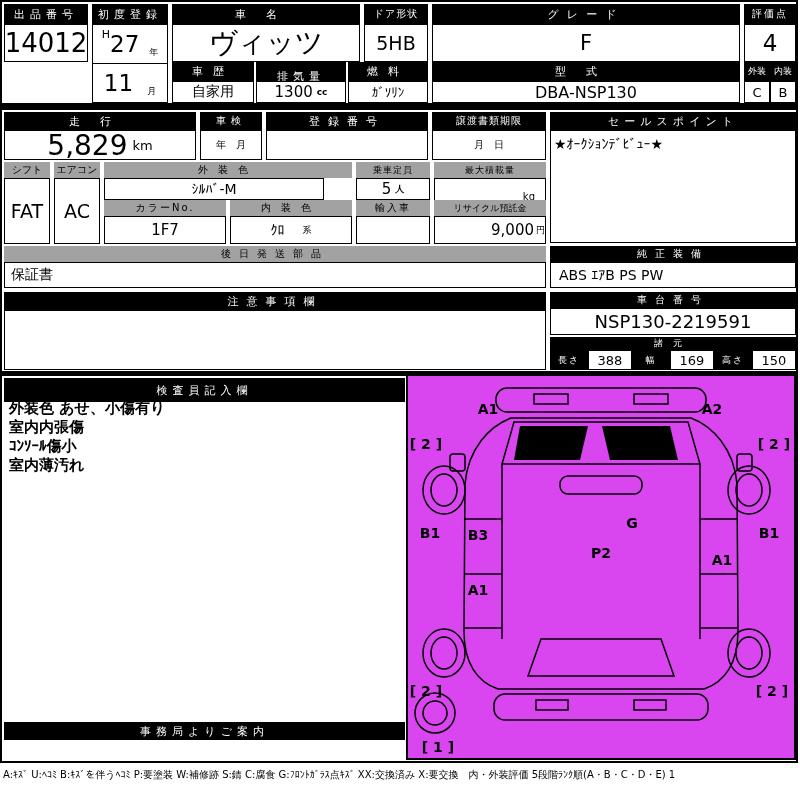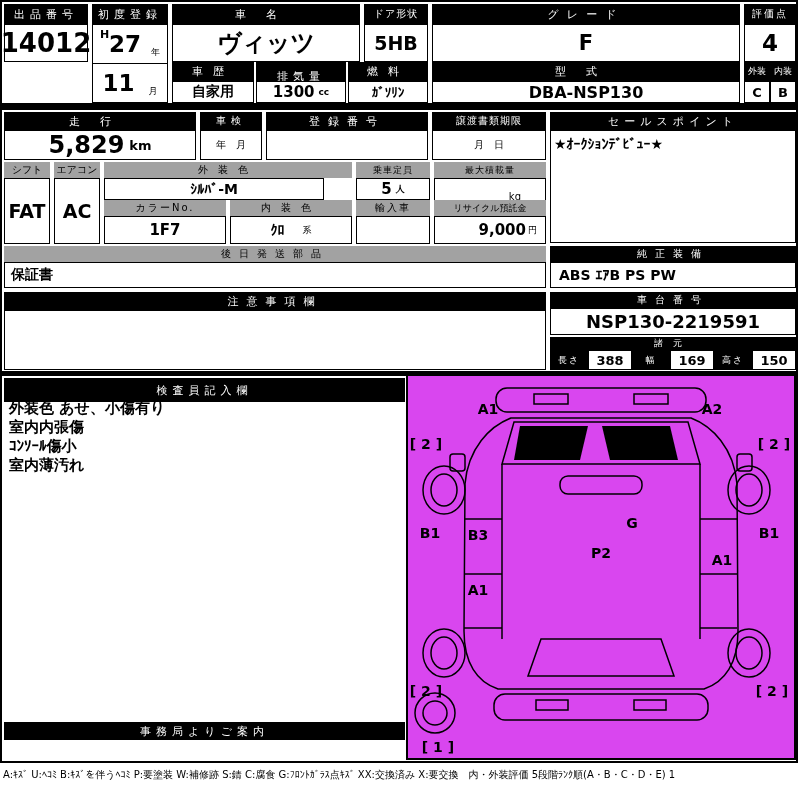--- a/index.html
+++ b/index.html
@@ -5,23 +5,23 @@
   *{margin:0;padding:0;box-sizing:border-box}
   html,body{width:800px;height:800px}
   body{font-family:"DejaVu Sans","Liberation Sans",sans-serif;background:#fff;color:#000;overflow:hidden}
   .sheet{position:relative;width:800px;height:800px;background:#fff}
   .abs{position:absolute}
   .frame{border:2px solid #000}
   .hb{background:#000;color:#fff;display:flex;align-items:center;justify-content:center;font-size:11px;white-space:nowrap}
   .hg{background:#a2a2a2;color:#000;display:flex;align-items:center;justify-content:center;font-size:10px;white-space:nowrap}
   .cell{background:#fff;border:1px solid #000;display:flex;align-items:center;justify-content:center;white-space:nowrap}
   .band{background:#000}
-  .b{font-weight:bold}
+  .b{font-weight:normal}
   .f9{font-size:9px}.f10{font-size:10px}.f13{font-size:13px}.f14{font-size:14px}.f15{font-size:15px}.f16{font-size:16px}
-  .f18{font-size:18px}.f19{font-size:19px}.f20{font-size:24px}.f21{font-size:21px}.f23{font-size:23px}.f26{font-size:26px}
+  .f18{font-size:18px}.f19{font-size:19px}.f20{font-size:28px}.f21{font-size:21px}.f23{font-size:23px}.f26{font-size:26px}
   .ls1{letter-spacing:1px}.ls2{letter-spacing:2px}.ls5{letter-spacing:5px}.ls8{letter-spacing:8px}.ls10{letter-spacing:10px}.ls20{letter-spacing:20px}
   .left{justify-content:flex-start}
   .right{justify-content:flex-end}
   .topleft{justify-content:flex-start;align-items:flex-start}
   .unit{font-size:9px;font-weight:bold;margin-left:4px}
   .insp-line{font-size:15px;font-weight:bold;line-height:19px}
   #car-svg{display:block}
   #car-svg text{font-weight:bold;font-size:14px;fill:#000;text-anchor:middle;font-family:"DejaVu Sans","Liberation Sans",sans-serif}
   .legend{font-size:10px;white-space:nowrap}
 </style>
@@ -105,38 +105,38 @@
   <div class="abs hg ls10" style="left:104px;top:162px;width:248px;height:16px">外装色</div>
   <div class="abs cell b f14" style="left:104px;top:178px;width:220px;height:22px">ｼﾙﾊﾞ-M</div>
 
   <div class="abs hg ls1 f9" style="left:356px;top:162px;width:74px;height:16px">乗車定員</div>
   <div class="abs cell" style="left:356px;top:178px;width:74px;height:22px">
     <span class="b f15">5</span>
     <span class="unit">人</span>
   </div>
 
   <div class="abs hg ls1 f9" style="left:434px;top:162px;width:112px;height:16px">最大積載量</div>
-  <div class="abs cell right f10" style="left:434px;top:178px;width:112px;height:36px;padding-right:24px">
+  <div class="abs cell right f10" style="left:434px;top:178px;width:112px;height:36px;padding-right:10px">
     <span>kg</span>
   </div>
 
   <div class="abs hg ls2" style="left:104px;top:200px;width:122px;height:16px">カラーNo.</div>
   <div class="abs cell b f15" style="left:104px;top:216px;width:122px;height:28px">1F7</div>
 
   <div class="abs hg ls10" style="left:230px;top:200px;width:122px;height:16px">内装色</div>
   <div class="abs cell" style="left:230px;top:216px;width:122px;height:28px">
     <span class="b f14">ｸﾛ</span>
     <span class="f9" style="margin-left:18px">系</span>
   </div>
 
   <div class="abs hg ls2" style="left:356px;top:200px;width:74px;height:16px">輸入車</div>
   <div class="abs cell" style="left:356px;top:216px;width:74px;height:28px"></div>
 
   <div class="abs hg f9" style="left:434px;top:200px;width:112px;height:16px">リサイクル預託金</div>
-  <div class="abs cell right" style="left:434px;top:216px;width:112px;height:28px;padding-right:8px">
+  <div class="abs cell right" style="left:434px;top:216px;width:112px;height:28px;">
     <span class="b f15">9,000</span>
     <span class="f9" style="margin-left:2px">円</span>
   </div>
 
   <div class="abs hg ls8" style="left:4px;top:246px;width:542px;height:16px">後日発送部品</div>
   <div class="abs cell left b f14" style="left:4px;top:262px;width:542px;height:26px;padding-left:6px">保証書</div>
 
   <div class="abs hb ls8 f10" style="left:550px;top:246px;width:246px;height:16px">純正装備</div>
   <div class="abs cell left b f14" style="left:550px;top:262px;width:246px;height:26px;padding-left:8px">ABS ｴｱB PS PW</div>
 

